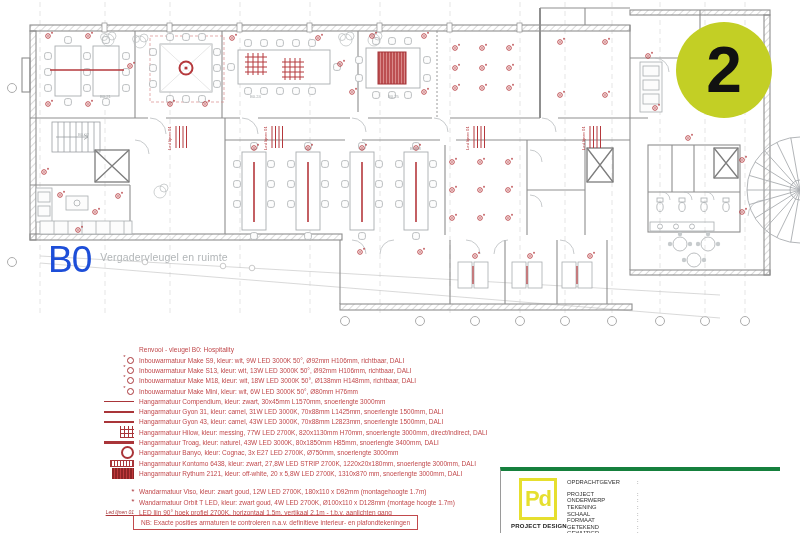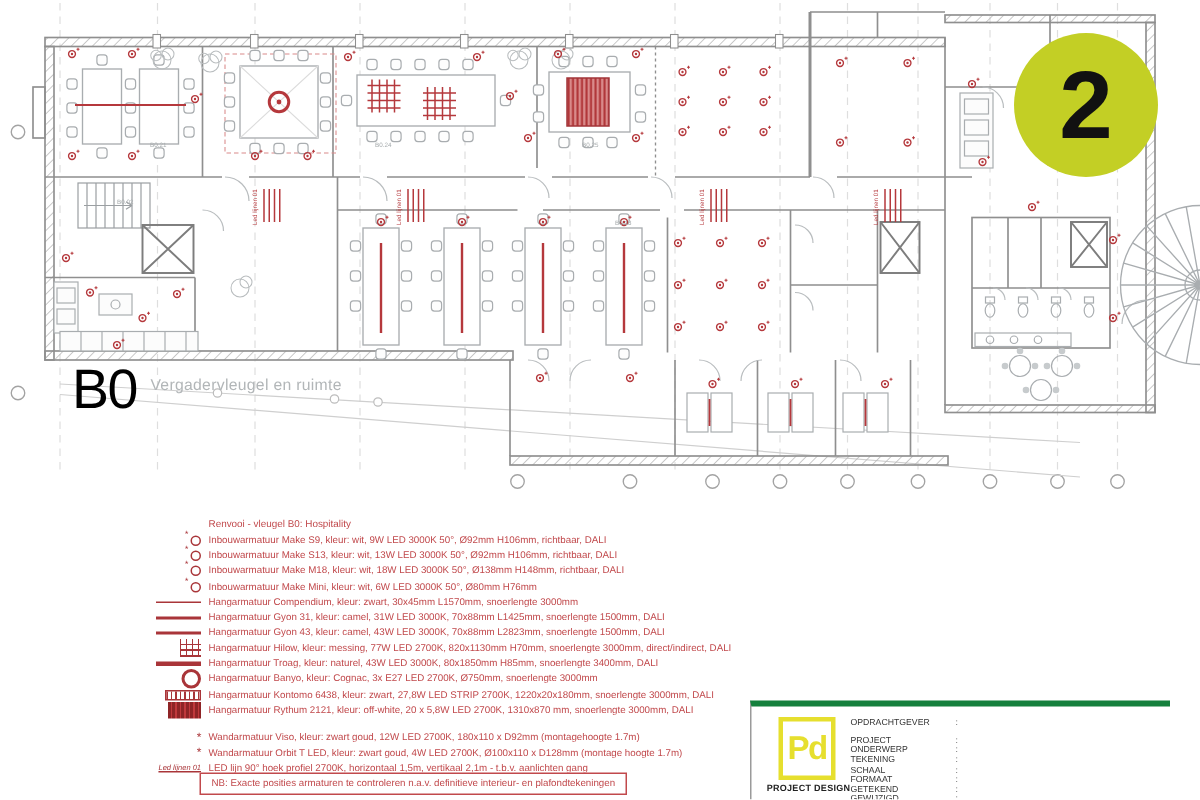--- a/index.html
+++ b/index.html
@@ -5,21 +5,21 @@
   :root{ --red:#c1494c; --red-dark:#a93539; --badge-yellow:#c3cf25; --logo-yellow:#e6df2e; }
   html,body{margin:0;padding:0;background:#ffffff;}
   body{font-family:"Liberation Sans","DejaVu Sans",sans-serif;}
   #stage{position:relative;width:800px;height:533px;background:#ffffff;overflow:hidden;}
 
   
   #plan-svg{position:absolute;left:0;top:0;}
 
   
   .sheet-label{position:absolute;left:48px;top:241px;display:flex;align-items:flex-start;}
-  .sheet-code{font-size:37px;line-height:37px;color:#000000;font-weight:400;letter-spacing:-1px;}
+  .sheet-code{font-size:37px;line-height:37px;color:#1d4ed8;font-weight:400;letter-spacing:-1px;}
   .sheet-title{font-size:10.5px;color:#b2b6b8;margin:10px 0 0 9px;letter-spacing:.2px;text-align:right;}
 
   
   .badge{position:absolute;left:676px;top:22px;width:96px;height:96px;border-radius:50%;
          background:var(--badge-yellow);display:flex;align-items:center;justify-content:center;z-index:5;}
   .badge span{font-size:64px;font-weight:bold;color:#111;line-height:1;}
 
   
   .legend{position:absolute;left:104px;top:344px;width:600px;color:var(--red);}
   .lg-header{margin-left:35px;font-size:6.6px;height:11px;line-height:11px;white-space:nowrap;}

